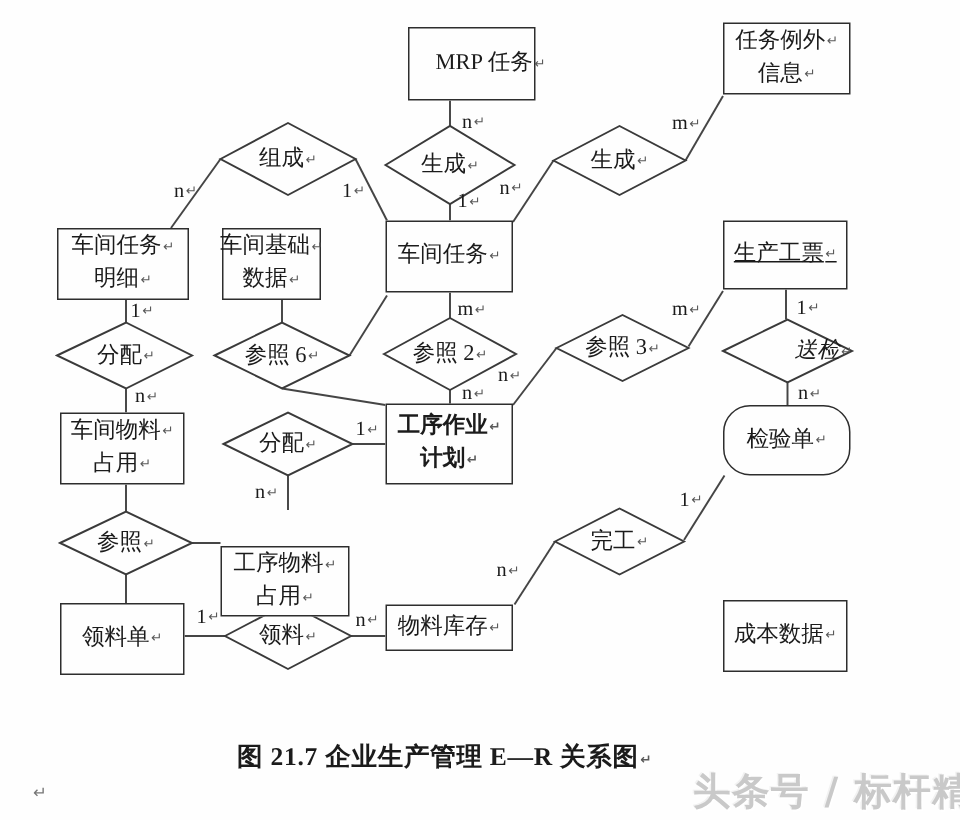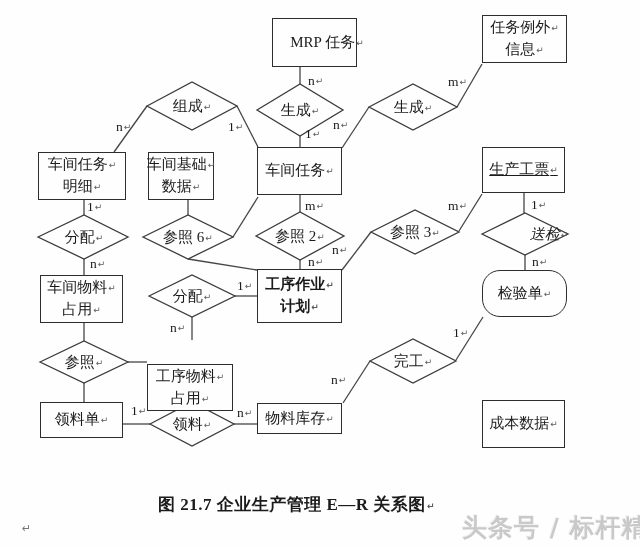--- a/index.html
+++ b/index.html
@@ -107,21 +107,21 @@
     <span><span>工序作业</span><span class="pmark">↵</span></span>
     <span><span>计划</span><span class="pmark">↵</span></span>
   </div>
   <div class="entity" style="left:482px;top:270px;width:85px;height:47px;border-radius:18px;">
     <span><span>检验单</span><span class="pmark">↵</span></span>
   </div>
   <div class="entity" style="left:147px;top:340px;width:86px;height:47px;margin-top:24px;">
     <span><span>工序物料</span><span class="pmark">↵</span></span>
     <span><span>占用</span><span class="pmark">↵</span></span>
   </div>
-  <div class="entity" style="left:40px;top:402px;width:83px;height:36px;">
+  <div class="entity" style="left:40px;top:402px;width:83px;height:48px;">
     <span><span>领料单</span><span class="pmark">↵</span></span>
   </div>
   <div class="entity" style="left:257px;top:403px;width:85px;height:31px;">
     <span><span>物料库存</span><span class="pmark">↵</span></span>
   </div>
   <div class="entity" style="left:482px;top:400px;width:83px;height:48px;">
     <span><span>成本数据</span><span class="pmark">↵</span></span>
   </div>
 
   <div class="dlabel" style="left:149px;top:97px;"><span>组成</span><span class="pmark">↵</span></div>

